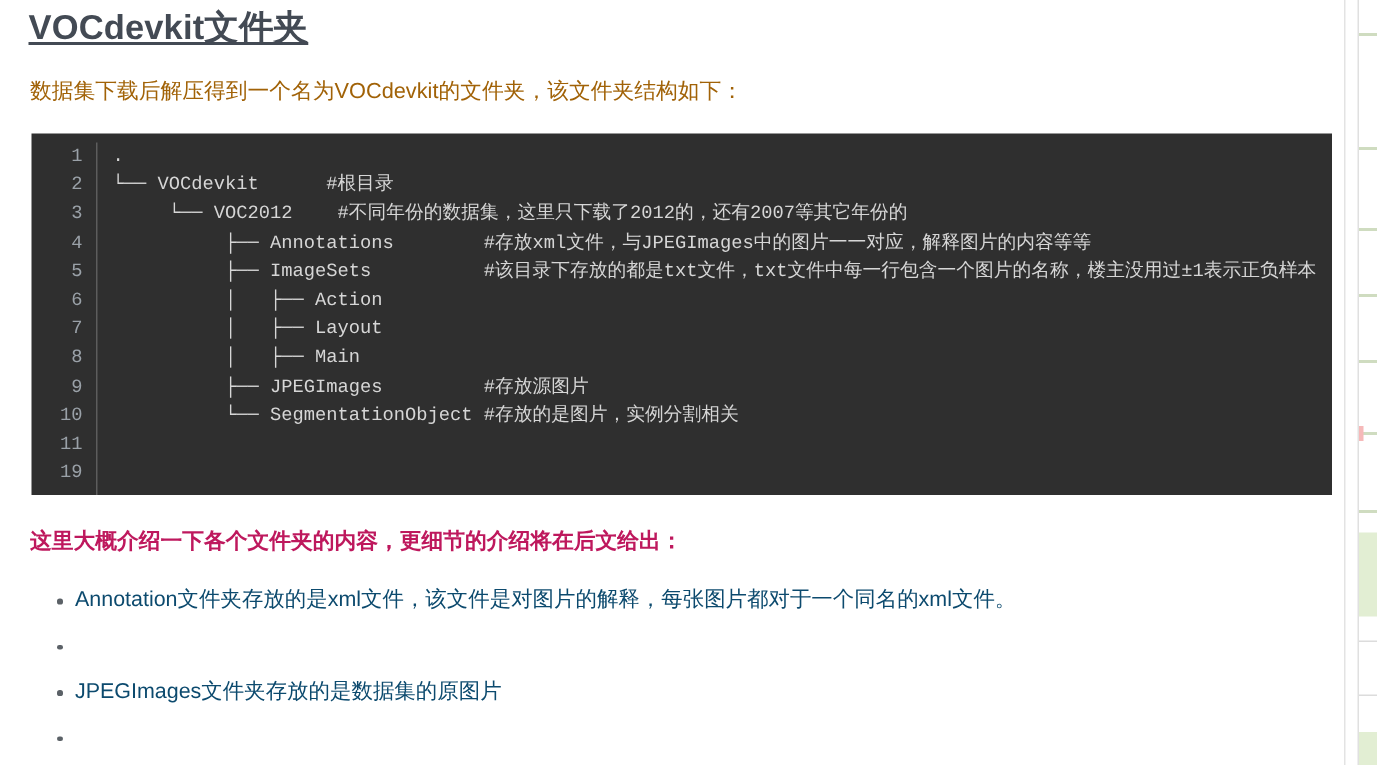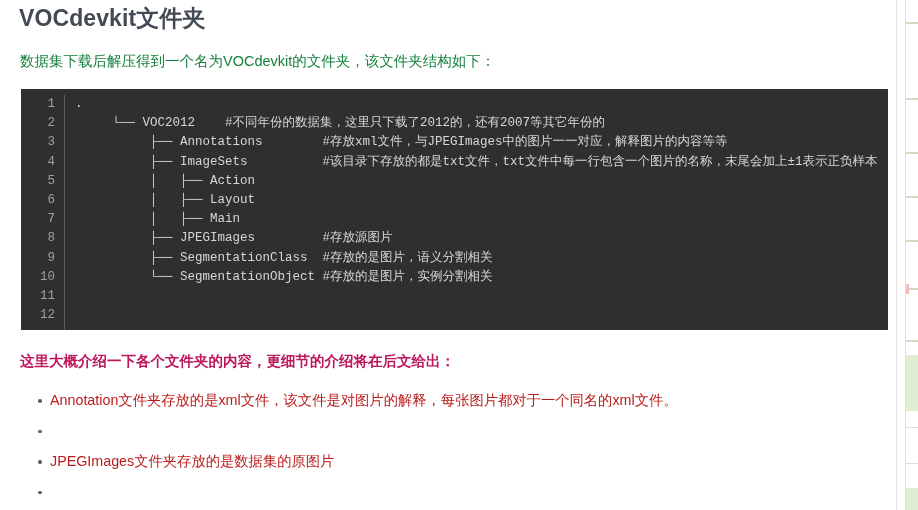--- a/index.html
+++ b/index.html
@@ -39,30 +39,31 @@
     position: absolute;
     left: 19px;
     top: 3px;
     margin: 0;
     font-size: 23px;
     line-height: 30px;
     font-weight: bold;
     color: #434a54;
     letter-spacing: 0.1px;
     white-space: nowrap;
+    text-decoration: underline;
   }
 
   .intro-para {
     position: absolute;
     left: 20px;
     top: 50px;
     margin: 0;
     font-size: 14.5px;
     line-height: 22px;
-    color: #15803d;
+    color: #a16207;
     white-space: nowrap;
   }
 
   
   .code-block {
     position: absolute;
     left: 21px;
     top: 89px;
     width: 867px;
     height: 241px;
@@ -133,21 +134,21 @@
     width: 860px;
   }
 
   .bullet-list li {
     position: relative;
     padding-left: 30px;
     margin: 0;
     height: 30.5px;
     line-height: 30.5px;
     font-size: 14.3px;
-    color: #b91c1c;
+    color: #0c4a6e;
     white-space: nowrap;
   }
 
   .bullet-list li .dot {
     position: absolute;
     left: 18px;
     top: 14px;
     width: 3.5px;
     height: 3.5px;
     border-radius: 50%;
@@ -222,32 +223,32 @@
         <span class="ln">2</span>
         <span class="ln">3</span>
         <span class="ln">4</span>
         <span class="ln">5</span>
         <span class="ln">6</span>
         <span class="ln">7</span>
         <span class="ln">8</span>
         <span class="ln">9</span>
         <span class="ln">10</span>
         <span class="ln">11</span>
-        <span class="ln">12</span>
+        <span class="ln">19</span>
       </div>
       <div class="code-area">
         <span class="cl">.</span>
+        <span class="cl">└── VOCdevkit      #根目录</span>
         <span class="cl">     └── VOC2012    #不同年份的数据集，这里只下载了2012的，还有2007等其它年份的</span>
         <span class="cl">          ├── Annotations        #存放xml文件，与JPEGImages中的图片一一对应，解释图片的内容等等</span>
-        <span class="cl">          ├── ImageSets          #该目录下存放的都是txt文件，txt文件中每一行包含一个图片的名称，末尾会加上±1表示正负样本</span>
+        <span class="cl">          ├── ImageSets          #该目录下存放的都是txt文件，txt文件中每一行包含一个图片的名称，楼主没用过±1表示正负样本</span>
         <span class="cl">          │   ├── Action</span>
         <span class="cl">          │   ├── Layout</span>
         <span class="cl">          │   ├── Main</span>
         <span class="cl">          ├── JPEGImages         #存放源图片</span>
-        <span class="cl">          ├── SegmentationClass  #存放的是图片，语义分割相关</span>
         <span class="cl">          └── SegmentationObject #存放的是图片，实例分割相关</span>
       </div>
     </div>
 
     <p class="section-heading">这里大概介绍一下各个文件夹的内容，更细节的介绍将在后文给出：</p>
 
     <ul class="bullet-list">
       <li>
         <span class="dot"></span>
         <span>Annotation文件夹存放的是xml文件，该文件是对图片的解释，每张图片都对于一个同名的xml文件。</span>

